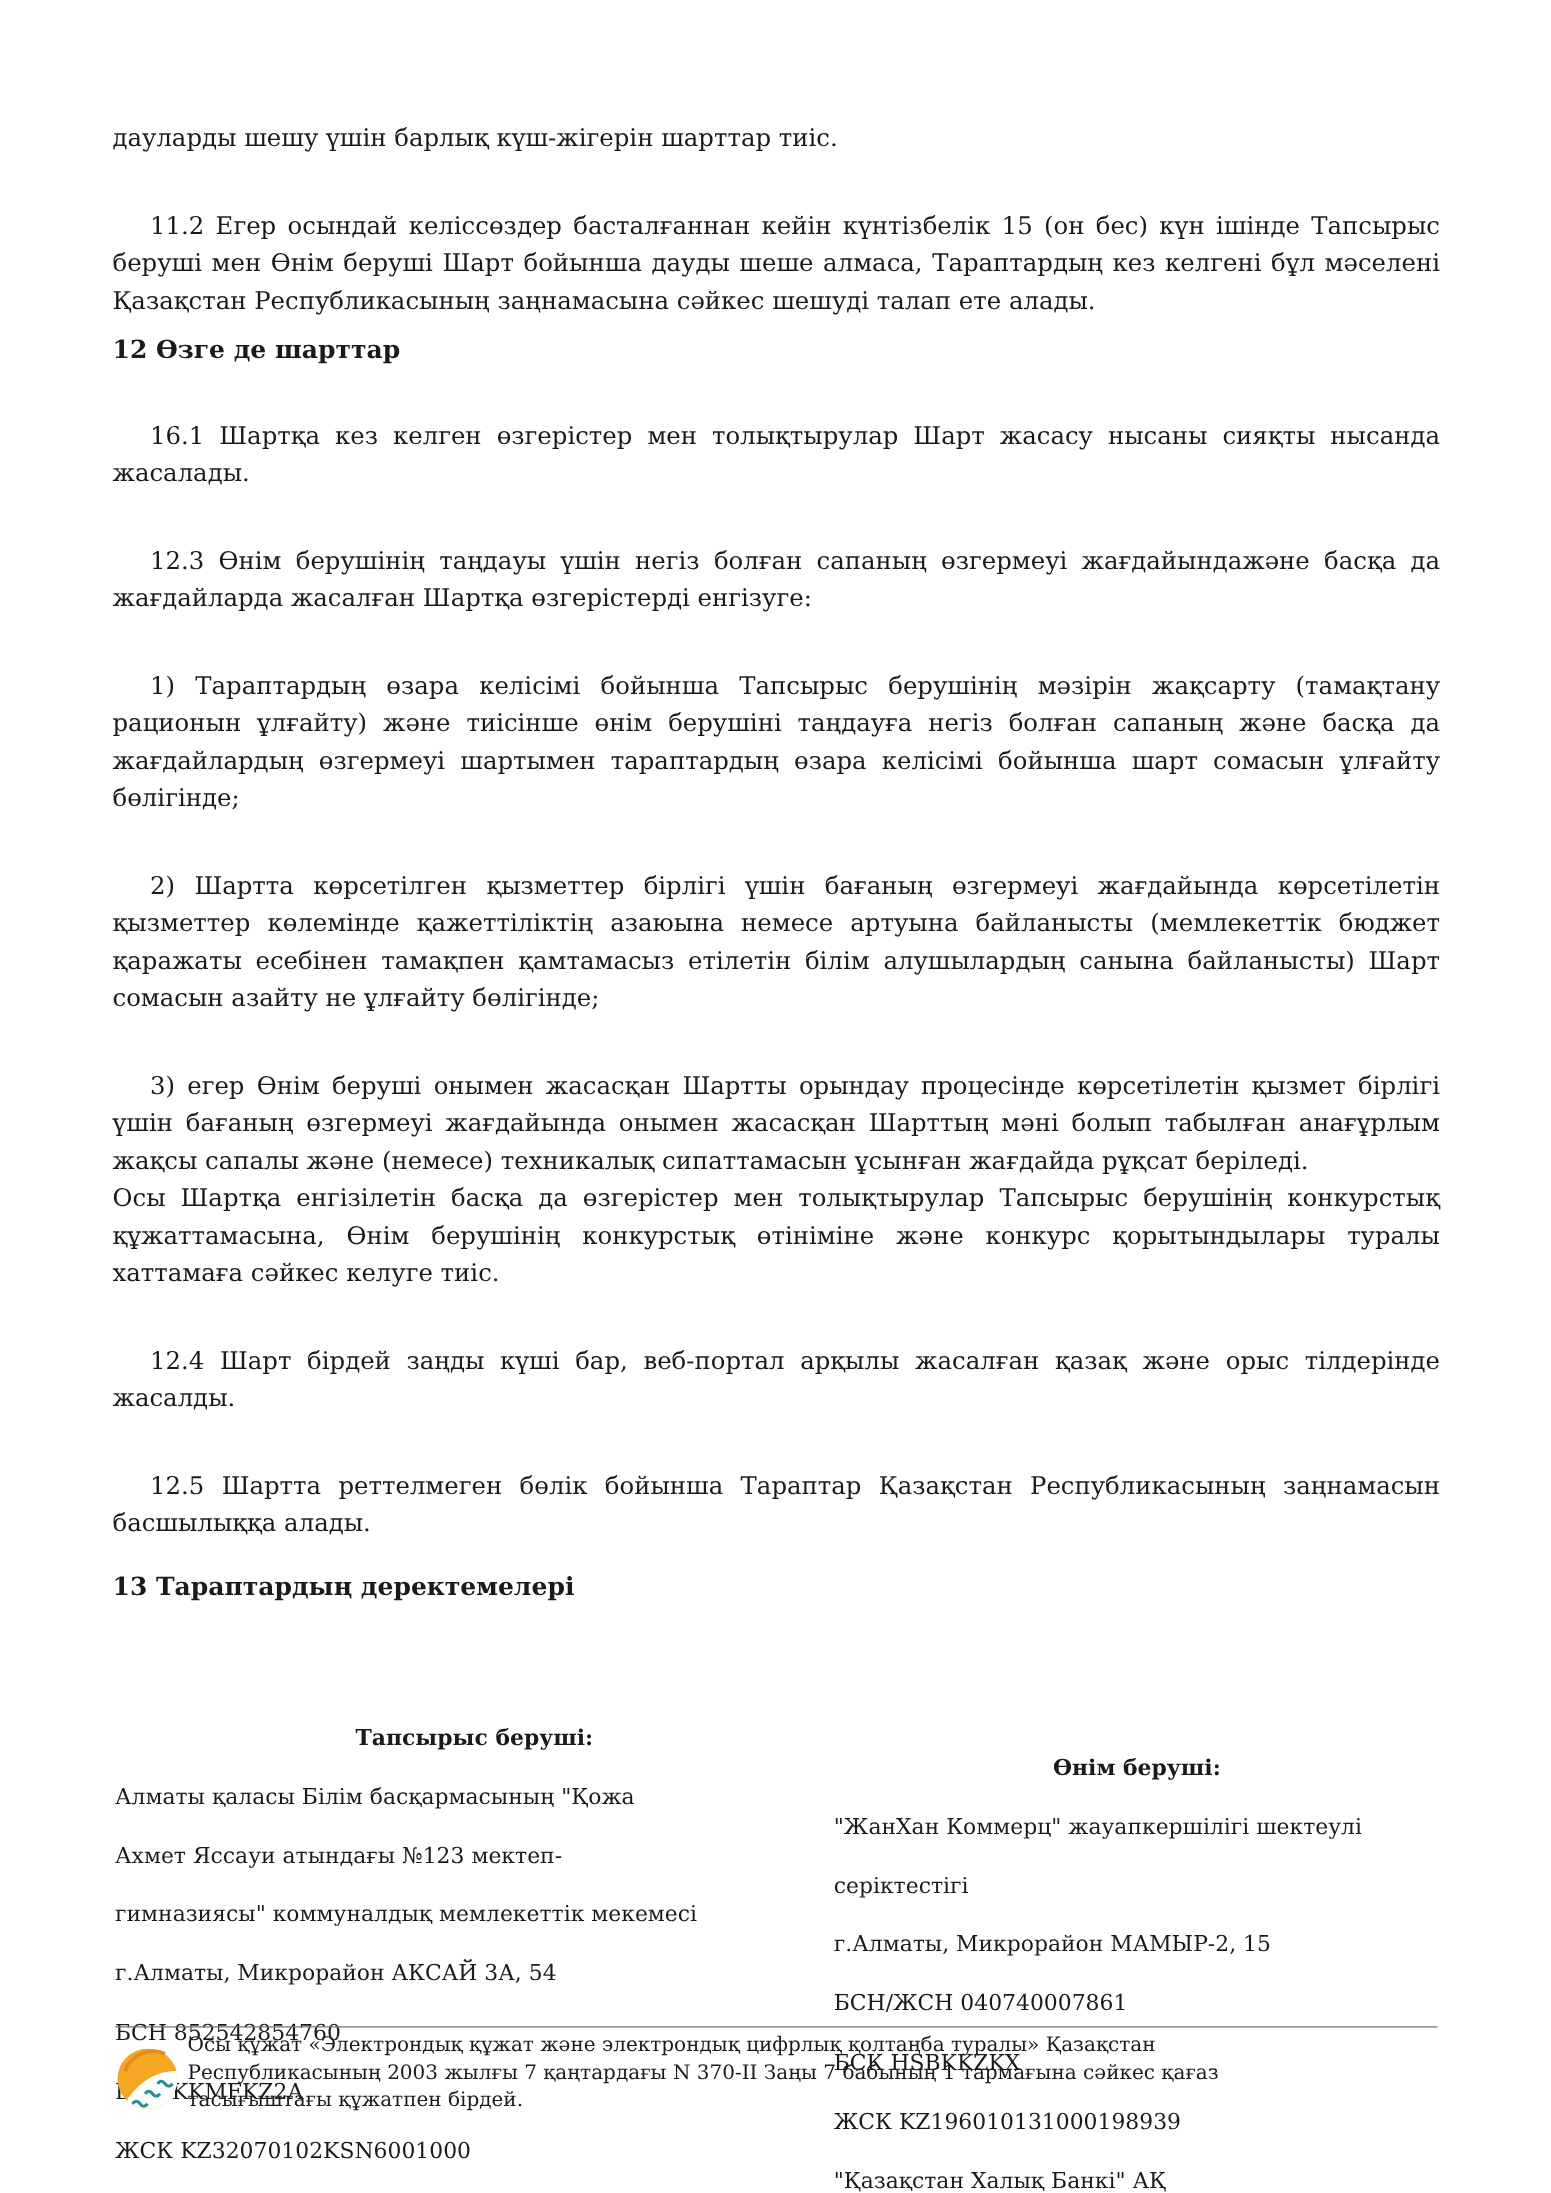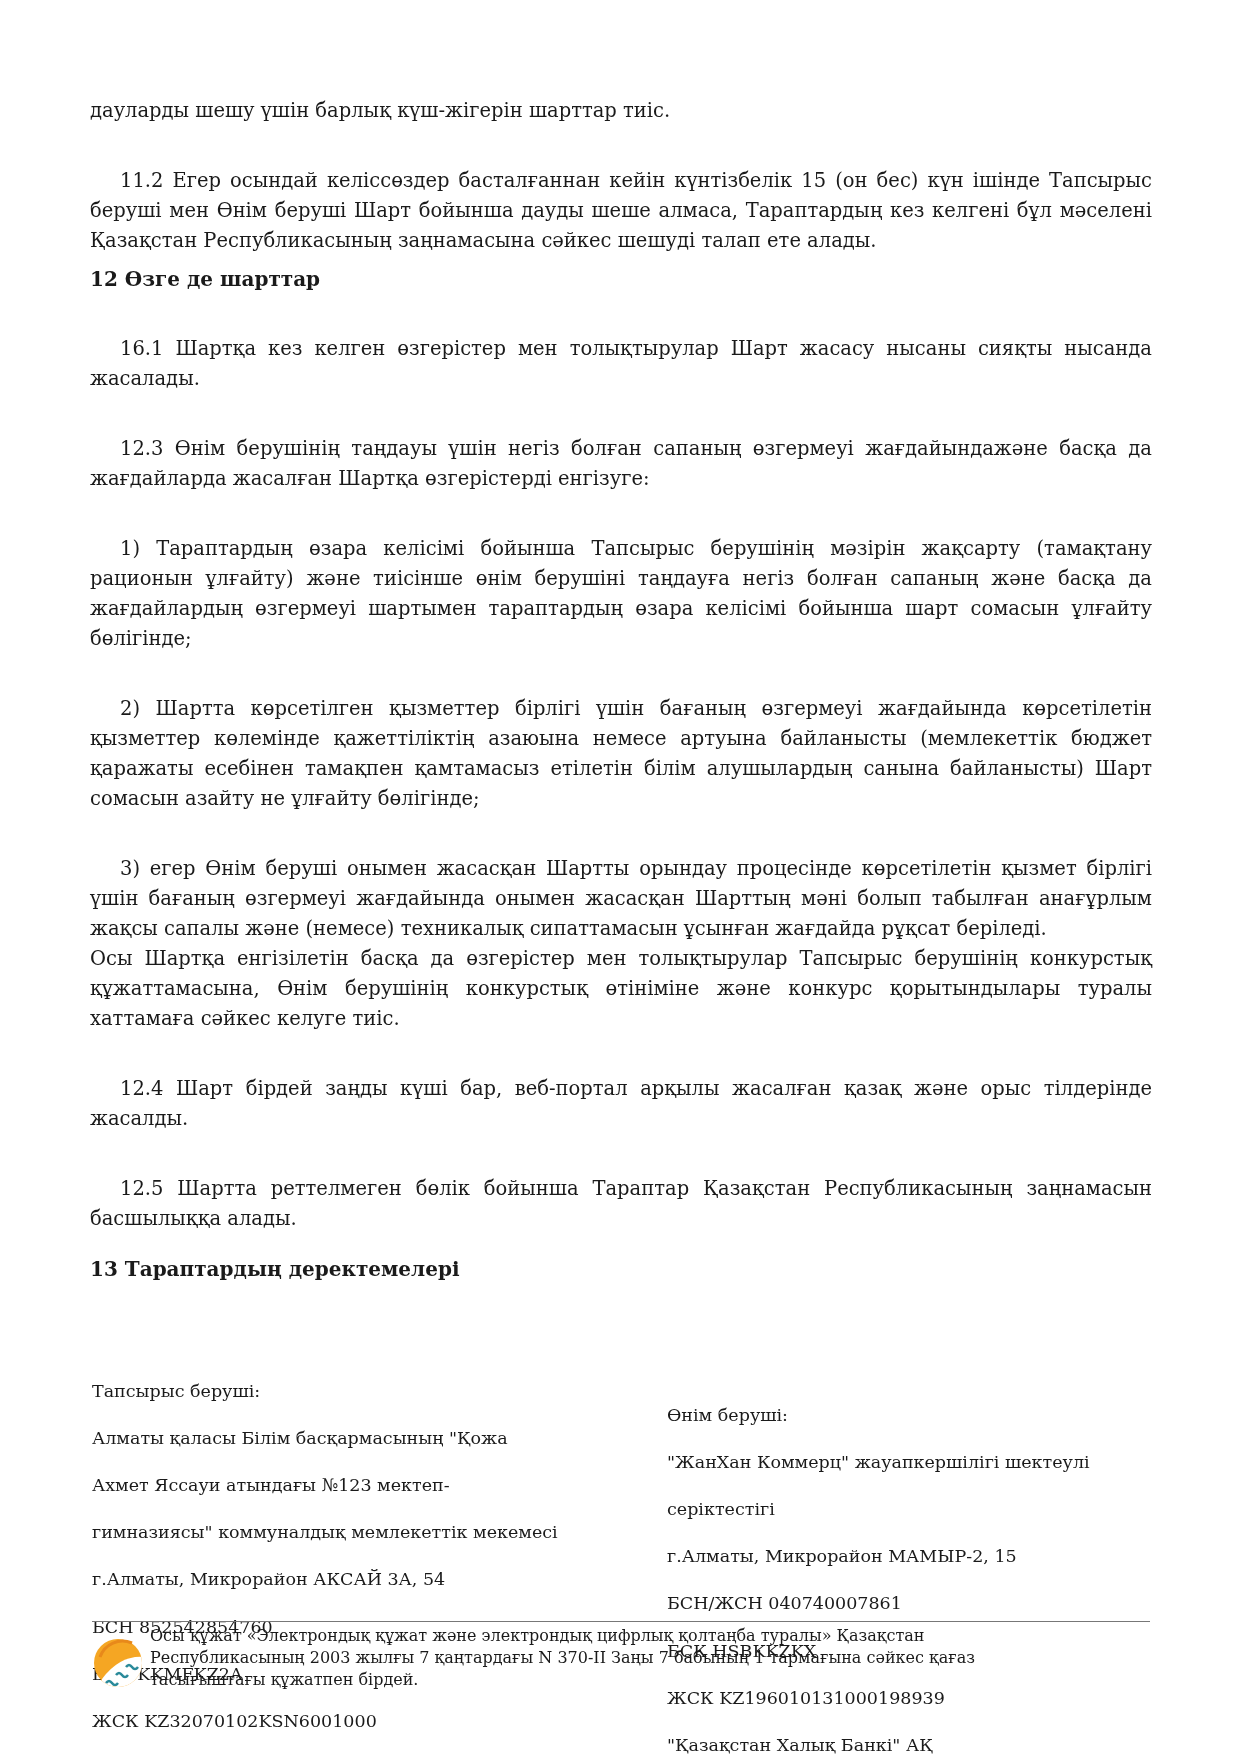--- a/index.html
+++ b/index.html
@@ -37,21 +37,21 @@
       left: 92px;
       top: 1356px;
       width: 1060px;
       display: flex;
       font-size: 17.5px;
       line-height: 23.6px;
     }
     .req-col { white-space: pre-line; }
     .req-left { width: 575px; }
     .req-right { width: 485px; padding-top: 24px; }
-    .req-title { font-weight: normal; display: block; }
+    .req-title { font-weight: bold; display: block; text-align: center; }
     .req-line { display: block; }
     .footer-rule {
       position: absolute;
       left: 92px;
       top: 1621px;
       width: 1058px;
       height: 0;
       border-top: 1.5px solid #777;
     }
     .footer {

